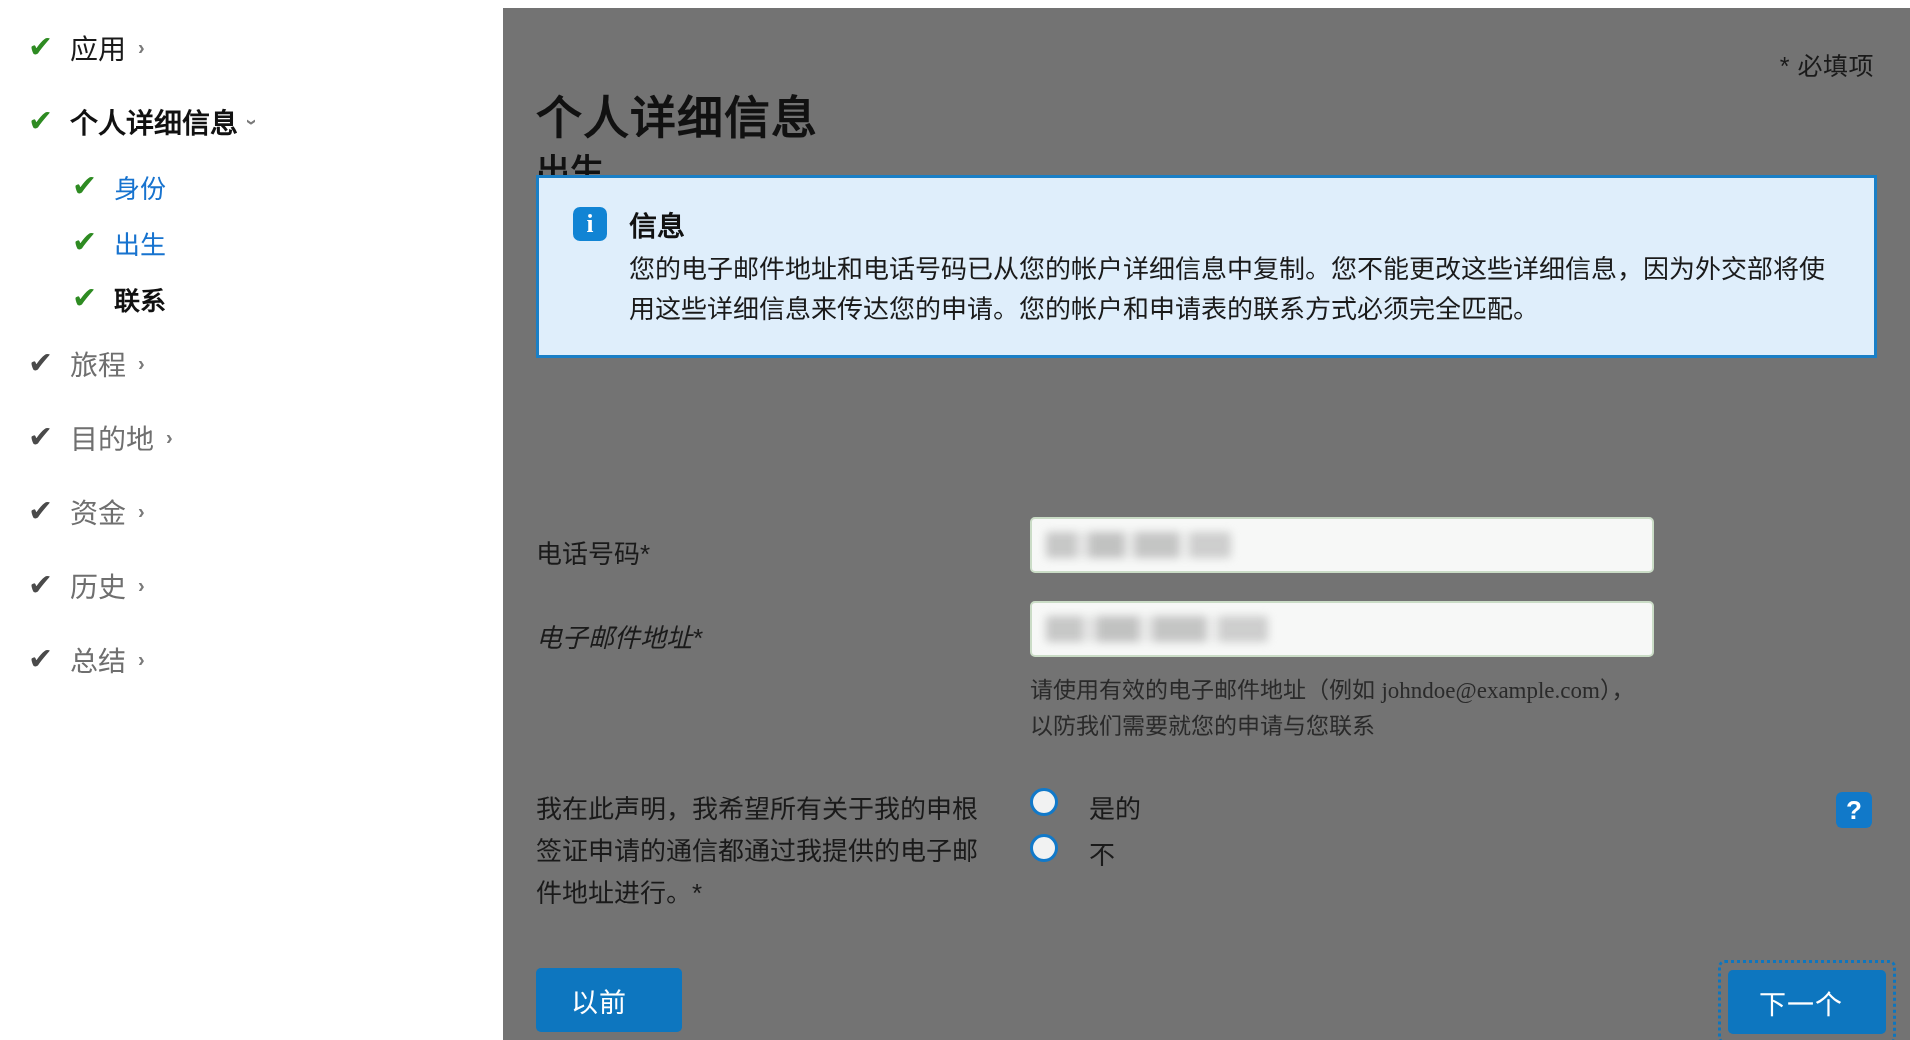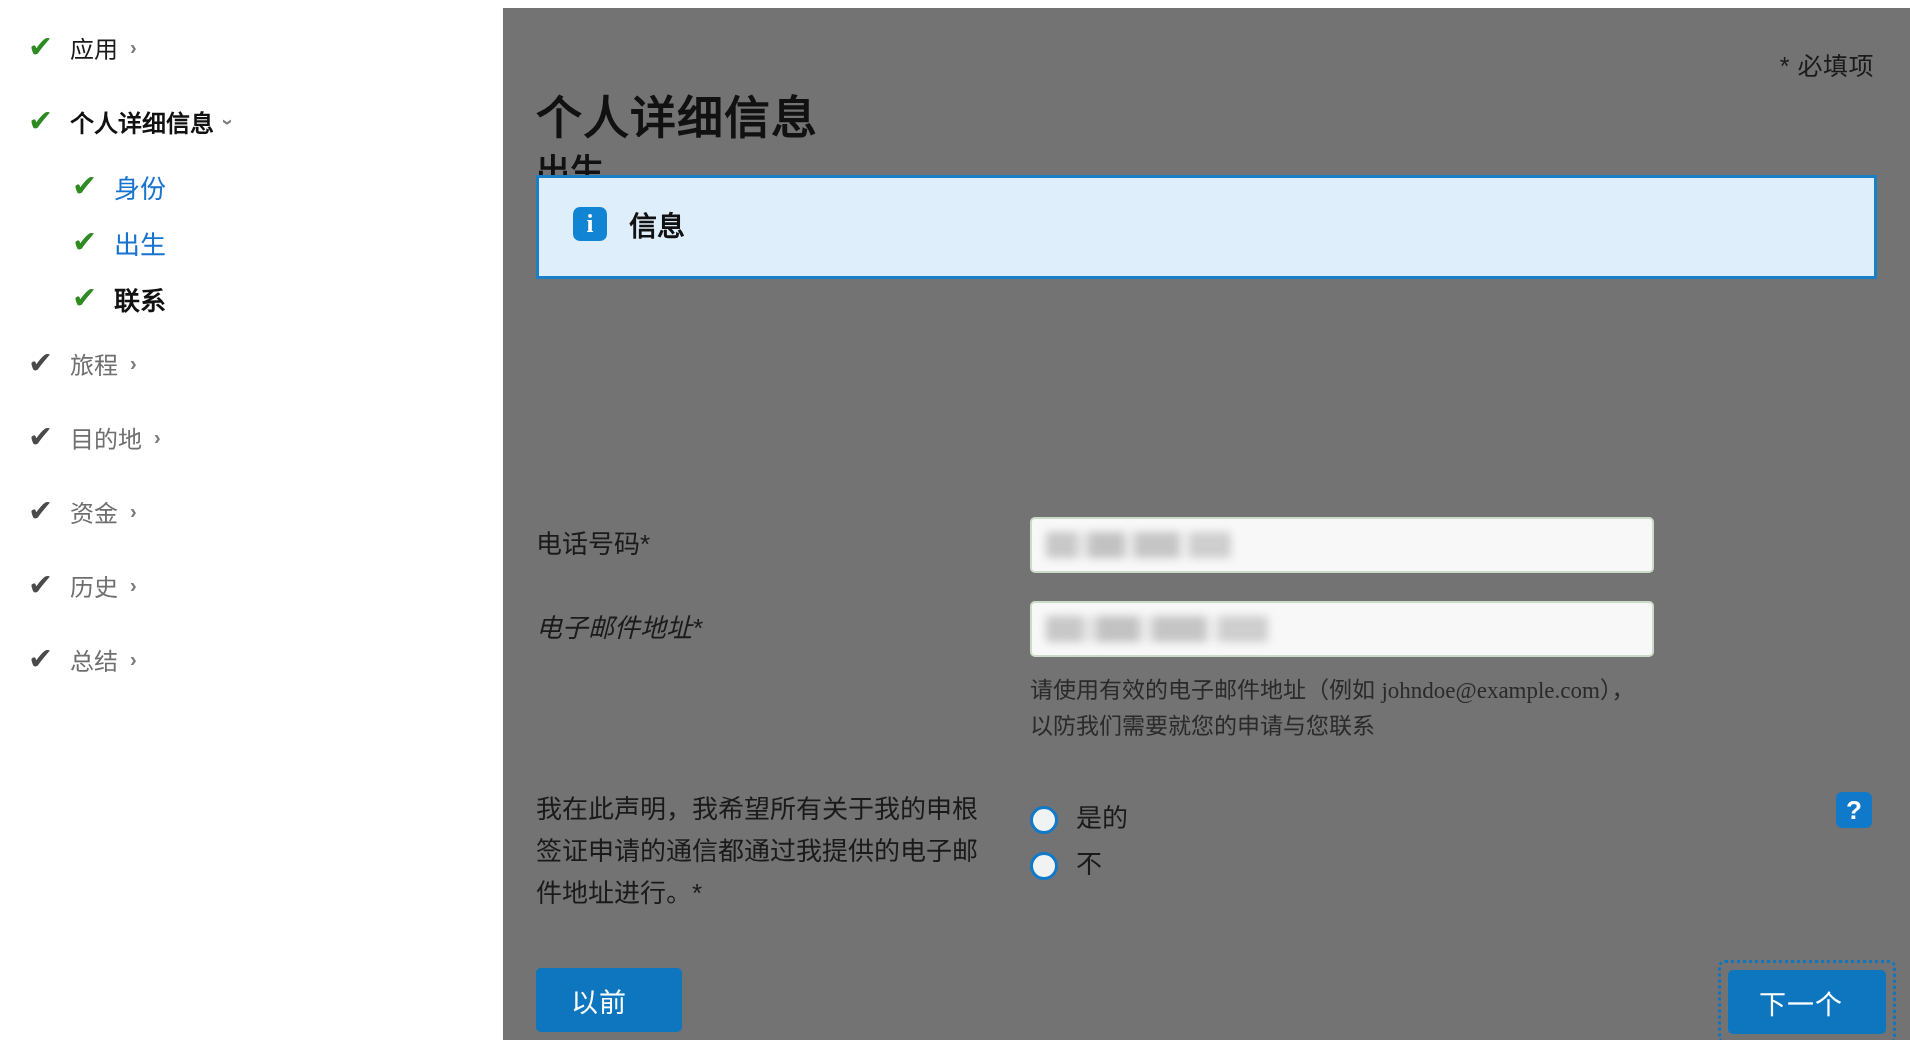--- a/index.html
+++ b/index.html
@@ -57,21 +57,21 @@
     font-weight: 700;
     margin-right: 12px;
   }
   .tick.green { color: #2e8b22; }
   .tick.grey  { color: #4a4a4a; }
 
   .nav-label {
     font-size: 27px;
     white-space: nowrap;
   }
-  .nav-top .nav-label { font-size: 24px; }
+  .nav-top .nav-label { font-size: 28px; }
   .nav-sub .nav-label { font-size: 26px; }
 
   .lbl-dark      { color: #1a1a1a; font-weight: 400; }
   .lbl-dark-bold { color: #111111; font-weight: 700; }
   .lbl-grey      { color: #6f6f6f; font-weight: 400; }
   .lbl-link      { color: #1773cf; font-weight: 400; }
 
   .chev {
     margin-left: 12px;
     color: #7a7a7a;
@@ -179,20 +179,21 @@
     left: 33px;
     width: 1341px;
   }
 
   .field-label {
     position: absolute;
     left: 0;
     font-size: 26px;
     color: #1a1a1a;
     line-height: 1.35;
+    margin-top: 10px;
   }
 
   .text-input {
     position: absolute;
     left: 494px;
     width: 624px;
     height: 56px;
     box-sizing: border-box;
     background: #f7f8f7;
     border: 2px solid #cadcc6;
@@ -250,23 +251,24 @@
   }
 
   #radio-group {
     position: absolute;
     left: 494px;
     top: 0;
   }
 
   .radio-option {
     display: flex;
-    align-items: flex-end;
+    align-items: flex-start;
     height: 46px;
     cursor: pointer;
+    gap: 13px;
   }
 
   .radio-mark {
     flex: 0 0 auto;
     width: 28px;
     height: 28px;
     border-radius: 50%;
     border: 3px solid #1179c9;
     background: #f1f2f2;
     box-sizing: border-box;
@@ -409,20 +411,21 @@
     <div id="required-note">* 必填项</div>
 
     <h1 id="page-title">个人详细信息</h1>
     <h2 id="page-subtitle">出生</h2>
 
     <section id="info-box">
       <div class="info-head">
         <span class="info-icon">i</span>
         <span class="info-title">信息</span>
       </div>
+      <div class="info-body">您的电子邮件地址和电话号码已从您的帐户详细信息中复制。您不能更改这些详细信息，因为外交部将使用这些详细信息来传达您的申请。您的帐户和申请表的联系方式必须完全匹配。</div>
     </section>
 
     <div class="form-row" style="top:509px;">
       <label class="field-label" style="top:10px;">电话号码*</label>
       <div class="text-input">
         <span class="redacted phone"></span>
       </div>
     </div>
 
     <div class="form-row" style="top:593px;">

